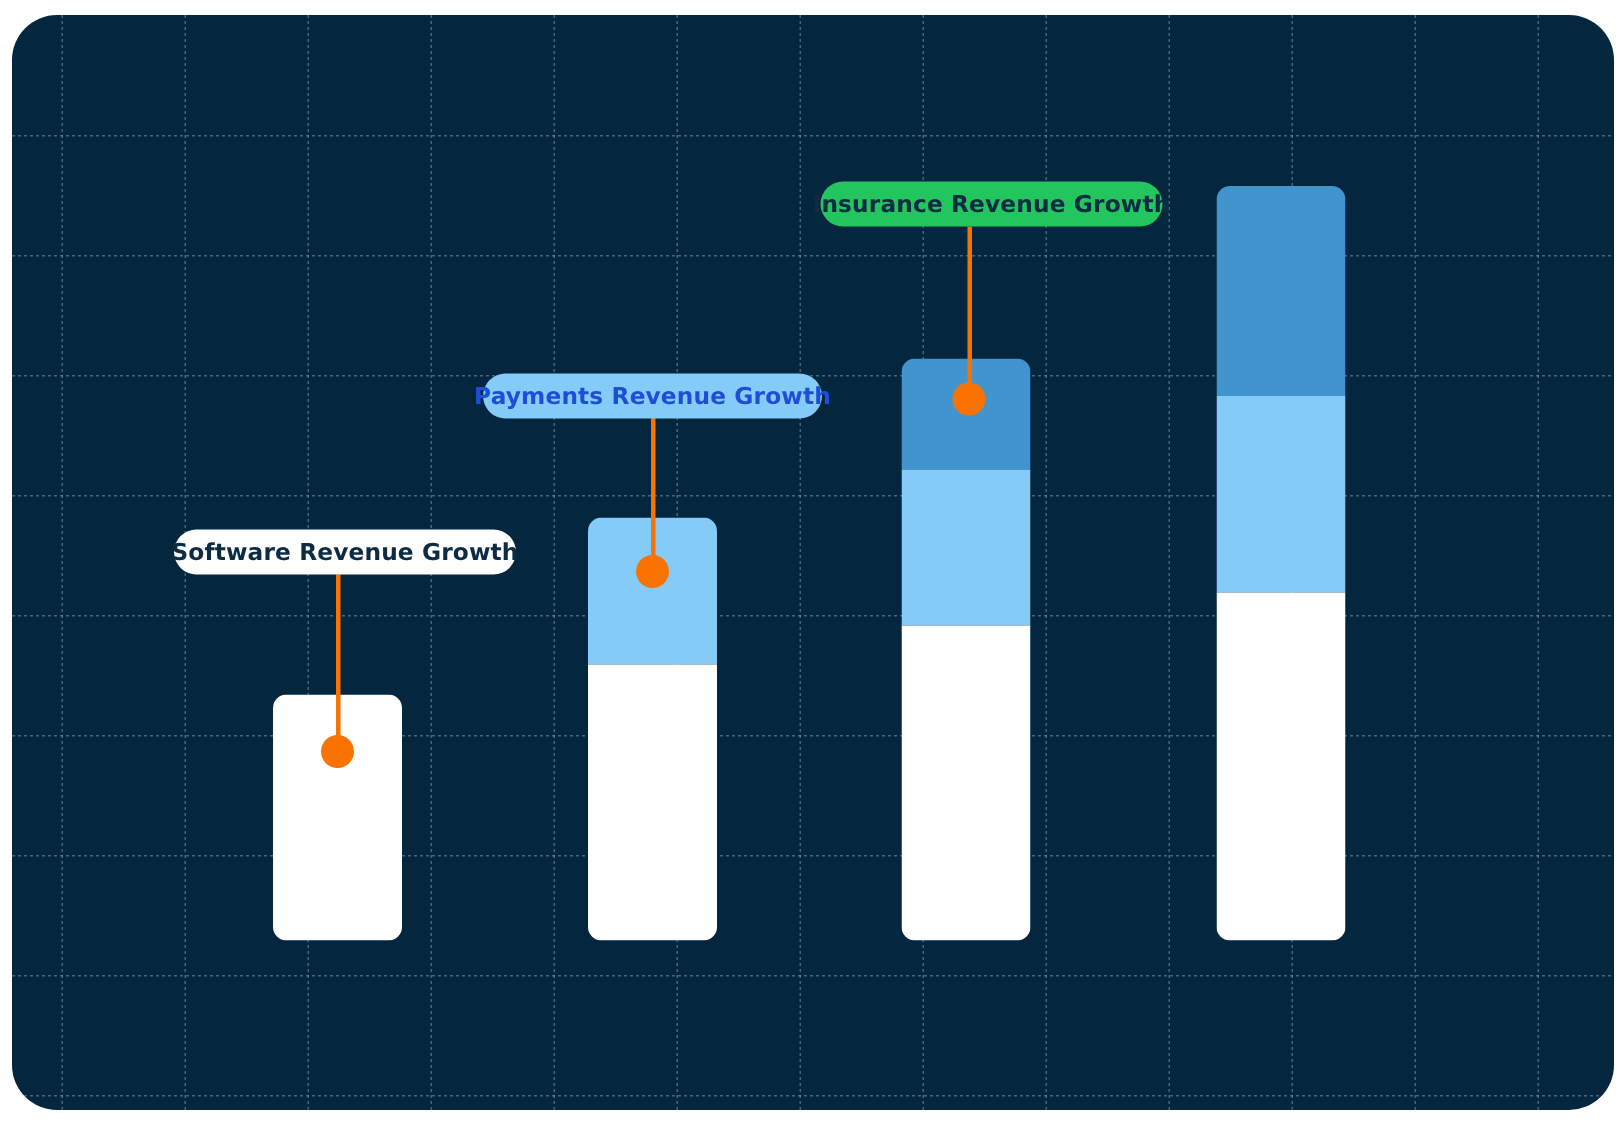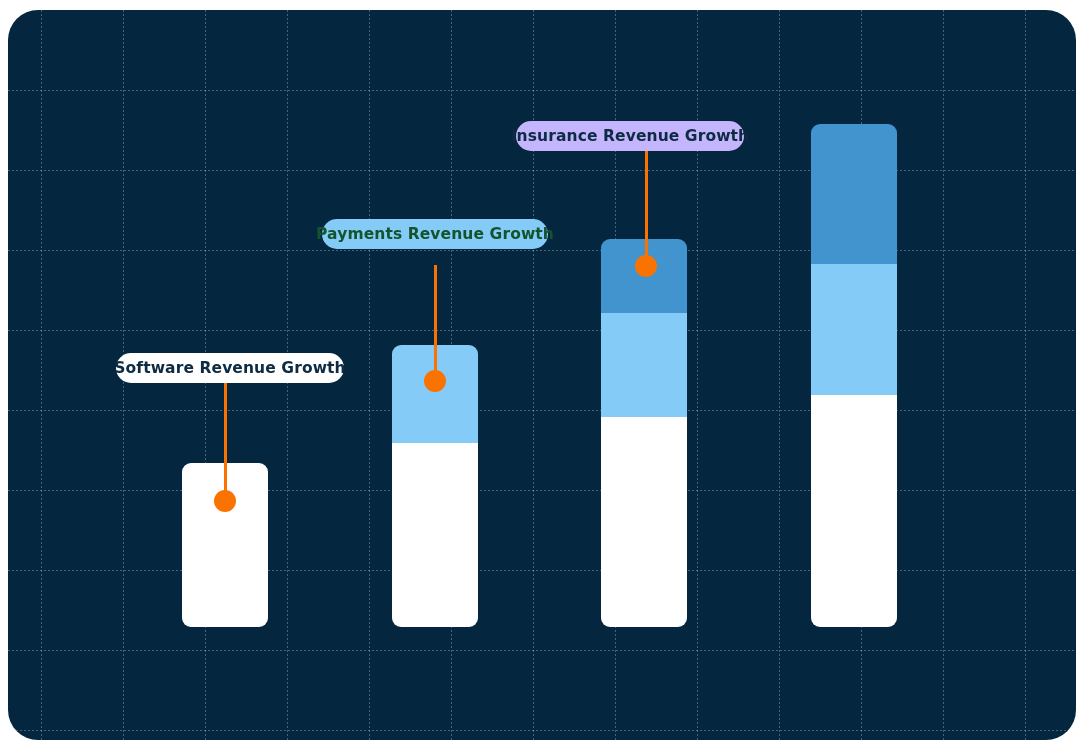--- a/index.html
+++ b/index.html
@@ -145,20 +145,20 @@
           <div class="seg" style="height: 131px; background: rgb(132, 204, 247);"></div>
           <div class="seg" style="height: 232px; background: rgb(255, 255, 255);"></div>
         </div>
       </div>
     <div id="callouts-layer">
         <div class="connector" style="left: 216px; top: 373px; height: 118px;"></div>
         <div class="dot" style="left: 206px; top: 480px; background: rgb(250, 115, 0);"></div>
         <div class="pill" style="left: 108px; top: 343px; width: 228px; background: rgb(255, 255, 255); color: rgb(13, 43, 67);">Software Revenue Growth</div>
         <div class="connector" style="left: 426px; top: 255px; height: 116px;"></div>
         <div class="dot" style="left: 416px; top: 360px; background: rgb(250, 115, 0);"></div>
-        <div class="pill" style="left: 314px; top: 209px; width: 226px; background: rgb(132, 204, 247); color: #14532d;">Payments Revenue Growth</div>
+        <div class="pill" style="left: 314px; top: 239px; width: 226px; background: rgb(132, 204, 247); color: #1d4ed8;">Payments Revenue Growth</div>
         <div class="connector" style="left: 637px; top: 141px; height: 125px;"></div>
         <div class="dot" style="left: 627px; top: 245px; background: rgb(250, 115, 0);"></div>
-        <div class="pill" style="left: 508px; top: 111px; width: 228px; background: #c4b5fd; color: rgb(13, 43, 67);">Insurance Revenue Growth</div>
+        <div class="pill" style="left: 539px; top: 111px; width: 228px; background: #22c55e; color: rgb(13, 43, 67);">Insurance Revenue Growth</div>
       </div>
 
   </div>
 </div>
 
 </body></html>

